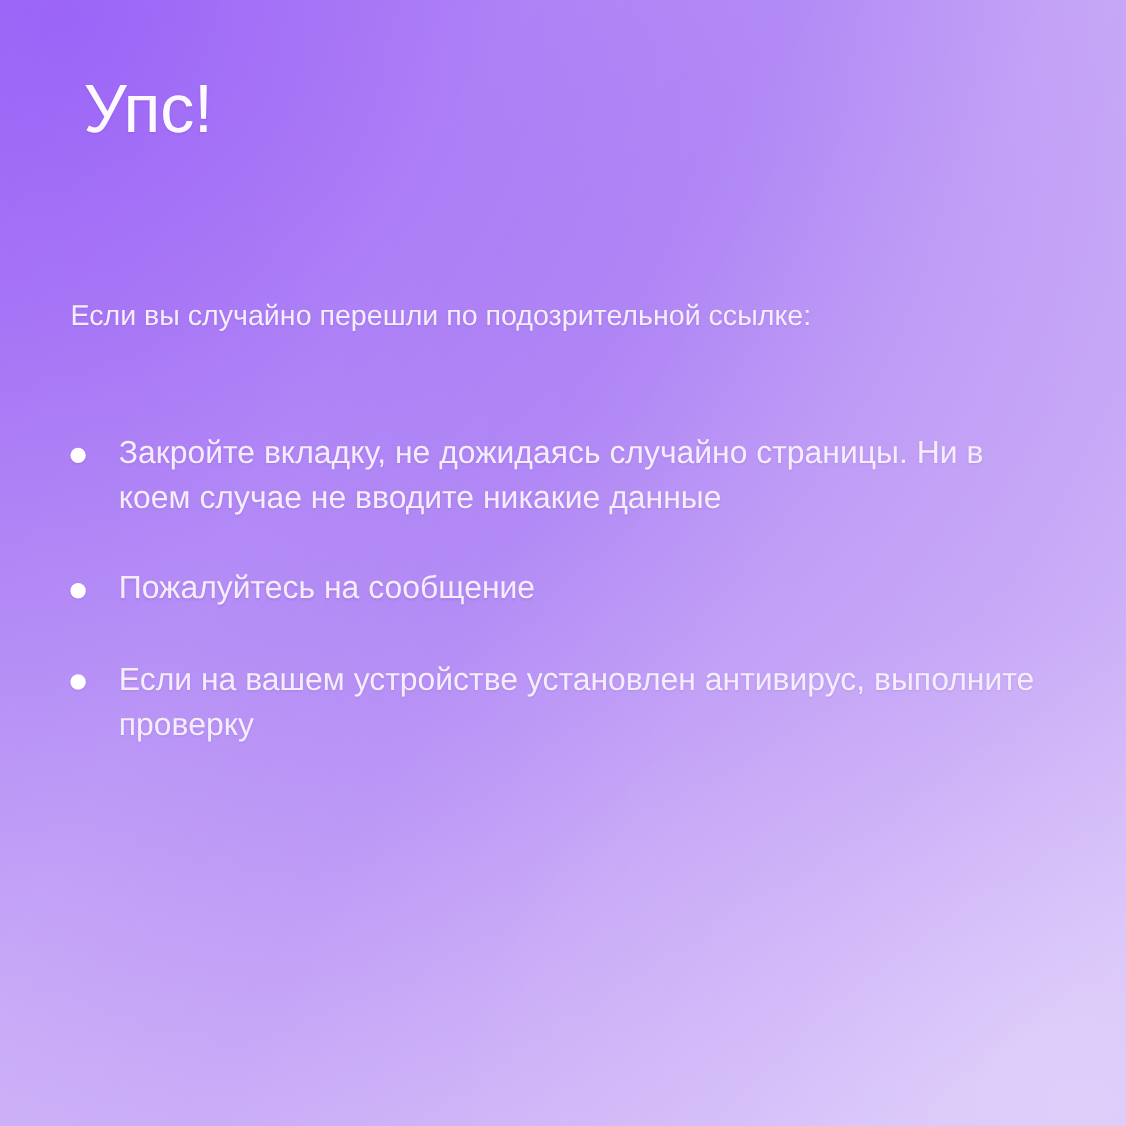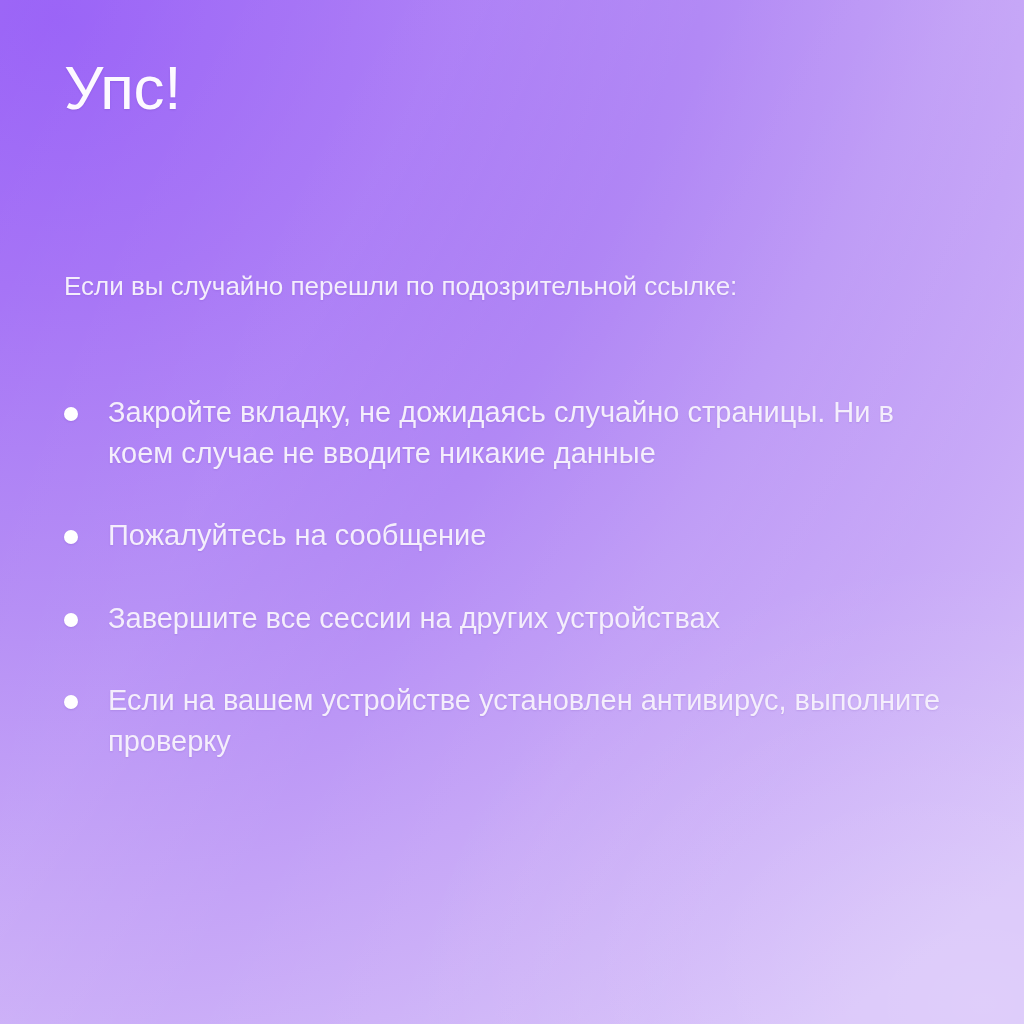--- a/index.html
+++ b/index.html
@@ -47,21 +47,21 @@
   .content {
     position: relative;
     z-index: 2;
     padding: 0;
   }
 
   .headline {
     position: absolute;
     left: 64px;
     top: 52px;
-    margin: 0;
+    margin: 12px;
     font-size: 62px;
     line-height: 1.15;
     font-weight: 400;
     letter-spacing: -0.3px;
     color: #fdfaff;
     text-shadow: 0 1px 2px rgba(90, 40, 160, 0.18);
   }
   .headline .line {
     display: block;
     white-space: nowrap;
@@ -135,22 +135,18 @@
       <li class="bullet-item">
         <span class="bullet-dot"></span>
         <span class="bullet-text">Закройте вкладку, не дожидаясь случайно страницы. Ни в коем случае не вводите никакие данные</span>
       </li>
       <li class="bullet-item">
         <span class="bullet-dot"></span>
         <span class="bullet-text">Пожалуйтесь на сообщение</span>
       </li>
       <li class="bullet-item">
         <span class="bullet-dot"></span>
-        <span class="bullet-text">Завершите все сессии на других устройствах</span>
-      </li>
-      <li class="bullet-item">
-        <span class="bullet-dot"></span>
         <span class="bullet-text">Если на вашем устройстве установлен антивирус, выполните проверку</span>
       </li>
     </ul>
 
   </div>
 </div>
 
 </body></html>

